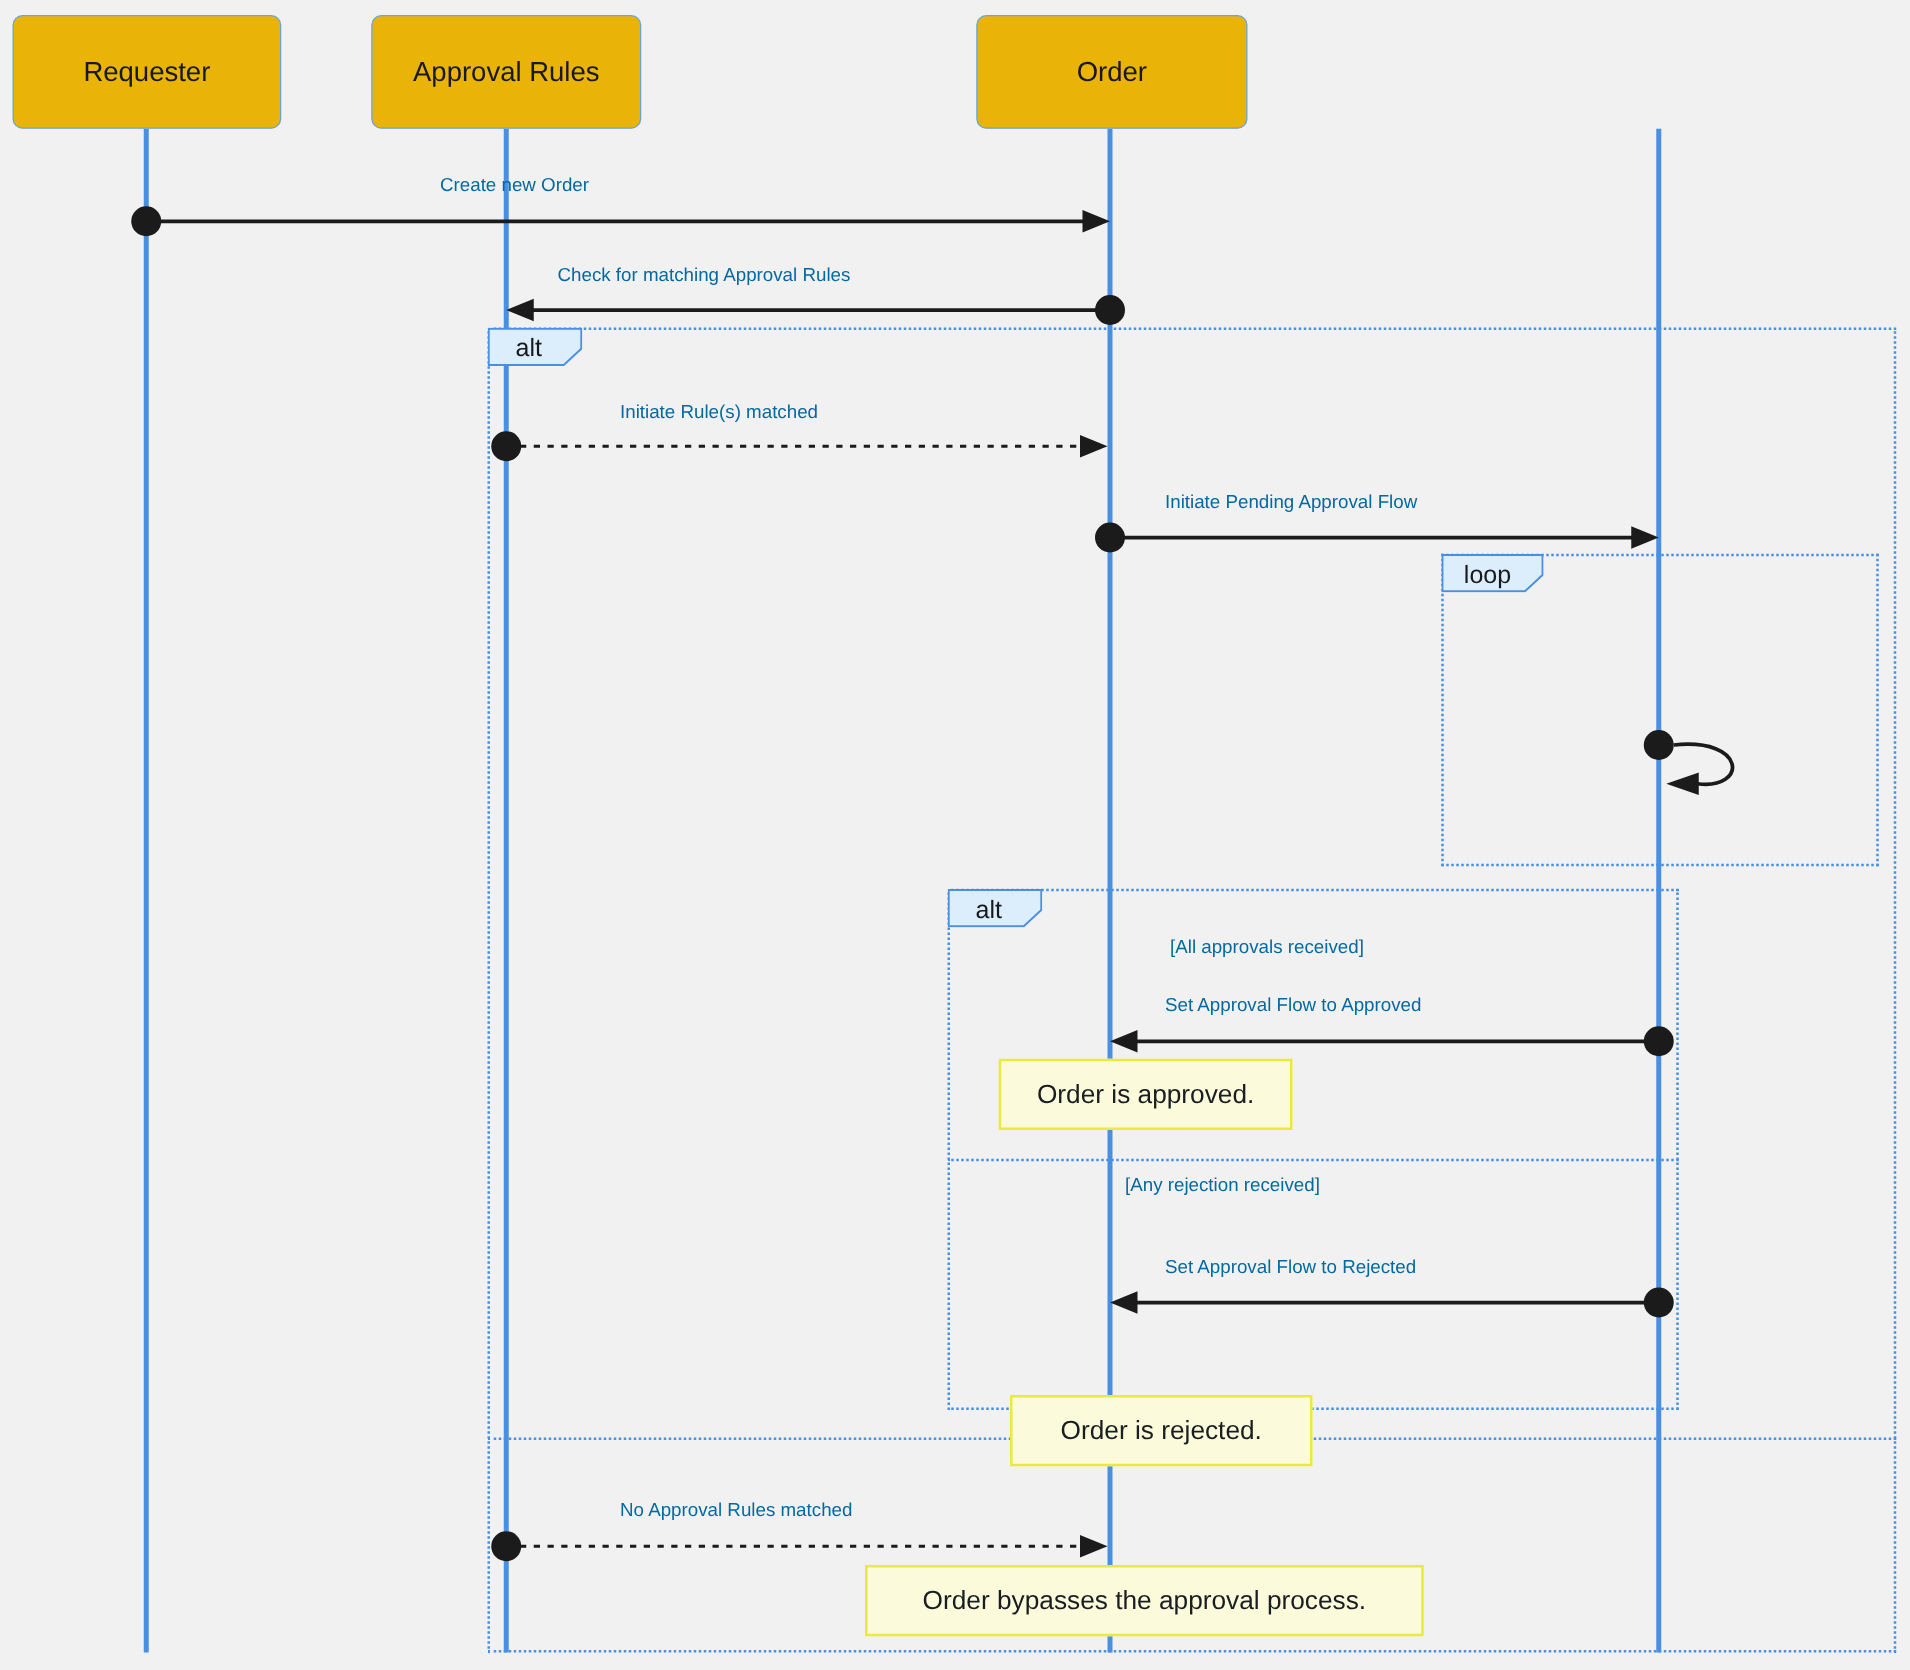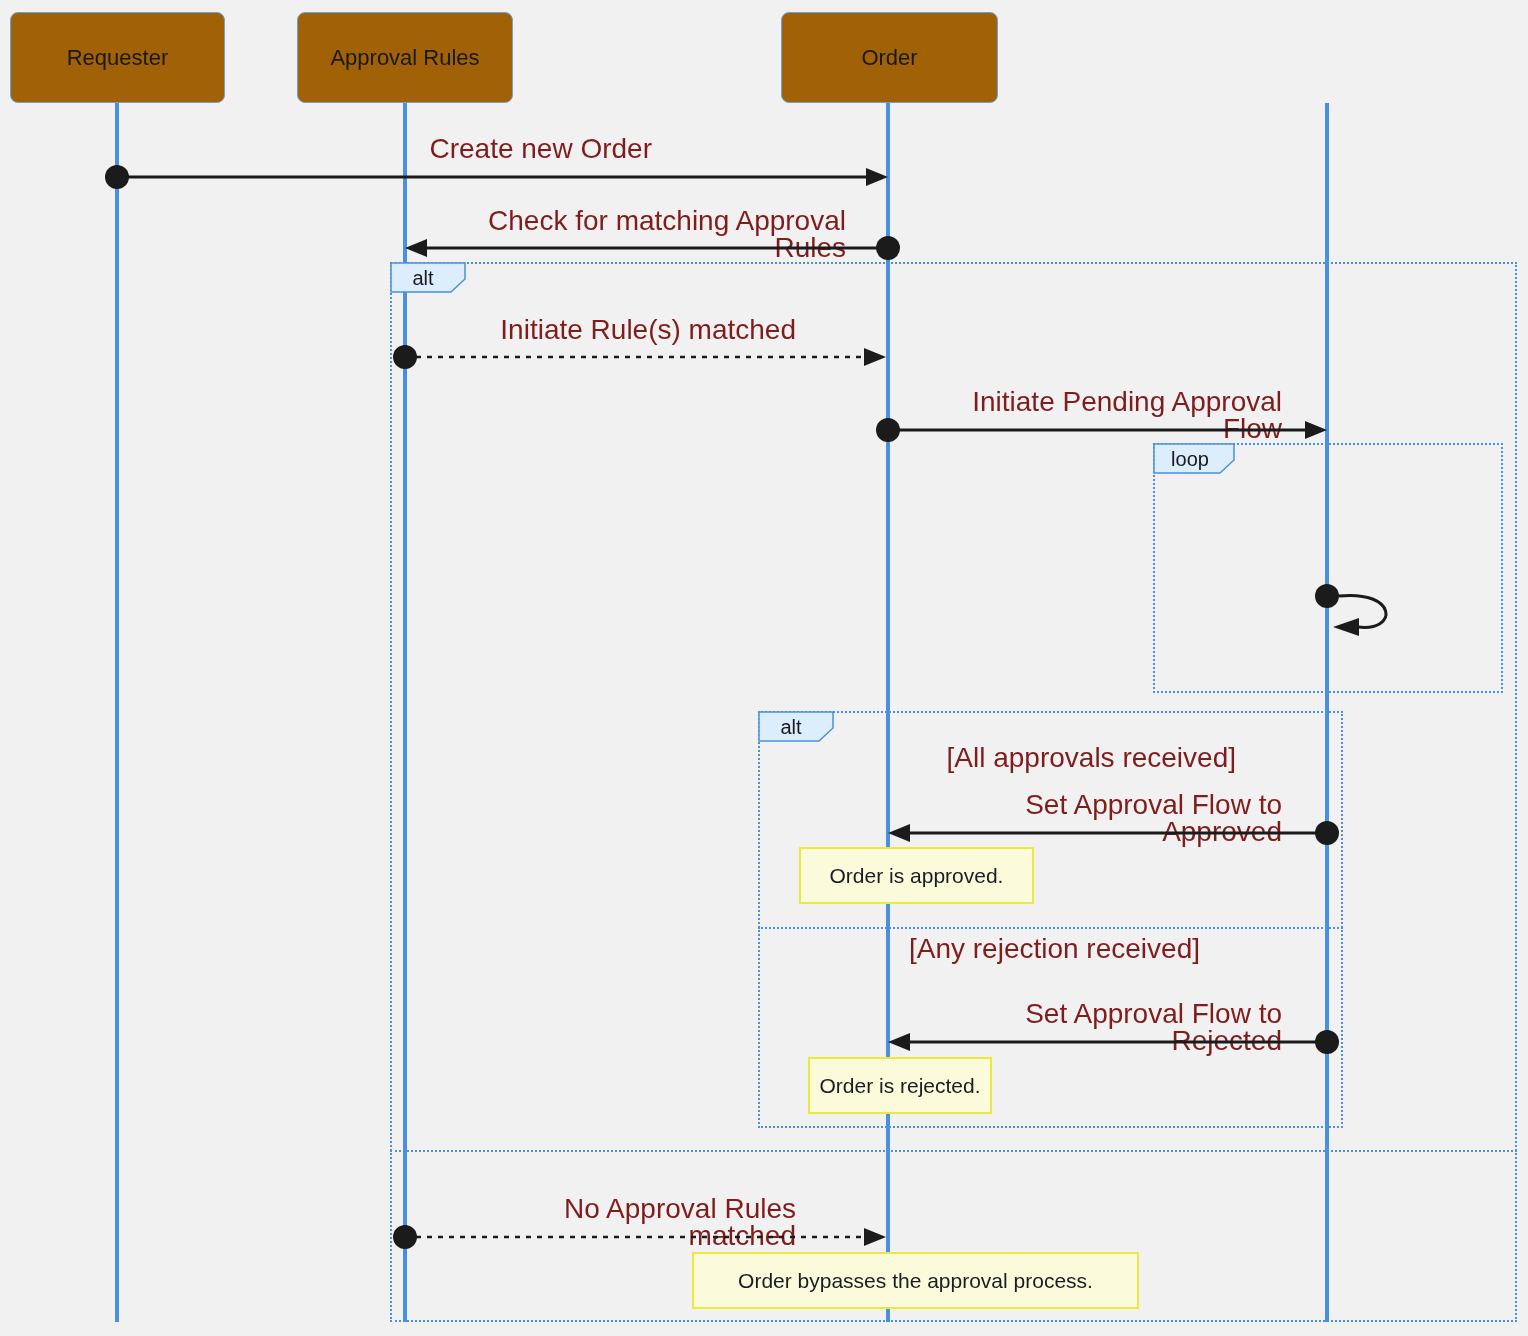--- a/index.html
+++ b/index.html
@@ -1,42 +1,42 @@
 <!DOCTYPE html>
 <html><head>
 <meta charset="utf-8">
 <style>
   html,body{margin:0;padding:0;}
   body{background:#f1f1f1;font-family:"Liberation Sans",sans-serif;}
   .canvas{position:relative;width:1528px;height:1336px;background:#f1f1f1;overflow:hidden;}
 
   .actor{
     position:absolute;top:12px;height:91px;box-sizing:border-box;
-    background:#a16207;border:1.5px solid #6ba3d8;border-radius:8px;
+    background:#eab308;border:1.5px solid #6ba3d8;border-radius:8px;
     display:flex;align-items:center;justify-content:center;
     font-size:22px;color:#17191c;z-index:3;
   }
   .lifeline{
     position:absolute;top:103px;height:1219px;width:4px;
     background:#4a90e2;z-index:1;
   }
   .fragment{
     position:absolute;box-sizing:border-box;
     border:2px dotted #4a90e2;z-index:2;
   }
   .divider{
     position:absolute;height:0;border-top:2px dotted #4a90e2;z-index:2;
   }
   .badge{position:absolute;z-index:4;}
   .badge text{
     font-family:"Liberation Sans",sans-serif;font-size:20px;fill:#17191c;
   }
   .msg-label{
-    position:absolute;font-size:28px;line-height:27px;color:#7f1d1d;
-    text-align:right;z-index:4;
+    position:absolute;font-size:15px;line-height:27px;color:#0369a1;
+    text-align:left;z-index:4;
   }
   .arrows{position:absolute;left:0;top:0;z-index:5;pointer-events:none;}
   .note{
     position:absolute;box-sizing:border-box;height:57px;
     background:#fbfbdc;border:2px solid #e9e93e;
     display:flex;align-items:center;justify-content:center;
     font-size:21px;color:#1a1d21;z-index:6;margin-left:28px;
   }
 </style>
 </head>
@@ -128,16 +128,16 @@
     </g>
      Order (dashed) --&gt;
     <g>
       <circle cx="405" cy="1237" r="12" fill="#1b1b1b"></circle>
       <line x1="405" y1="1237" x2="866" y2="1237" stroke="#1b1b1b" stroke-width="2.5" stroke-dasharray="5 6"></line>
       <polygon points="886,1237 864,1228 864,1246" fill="#1b1b1b"></polygon>
     </g>
   </svg>
 
   <div class="note" style="left:771px;top:847px;width:235px">Order is approved.</div>
-  <div class="note" style="left:780px;top:1057px;width:184px">Order is rejected.</div>
+  <div class="note" style="left:780px;top:1116px;width:242px">Order is rejected.</div>
   <div class="note" style="left:664px;top:1252px;width:447px">Order bypasses the approval process.</div>
 
 </div>
 
 </body></html>

